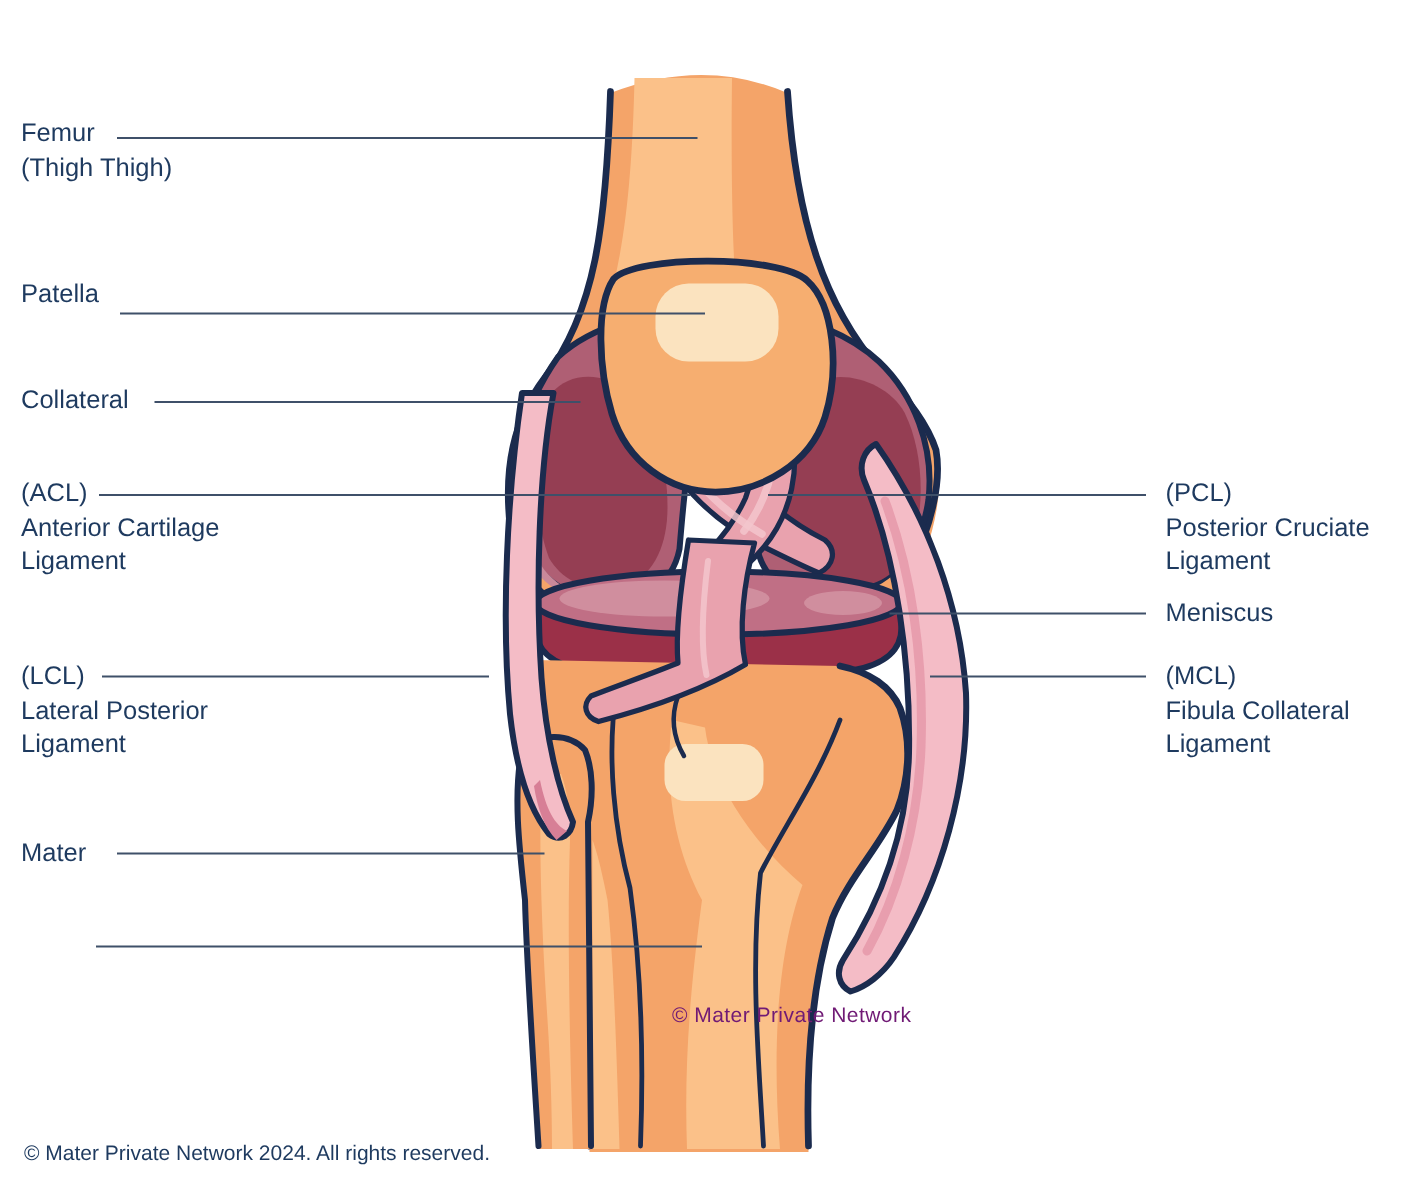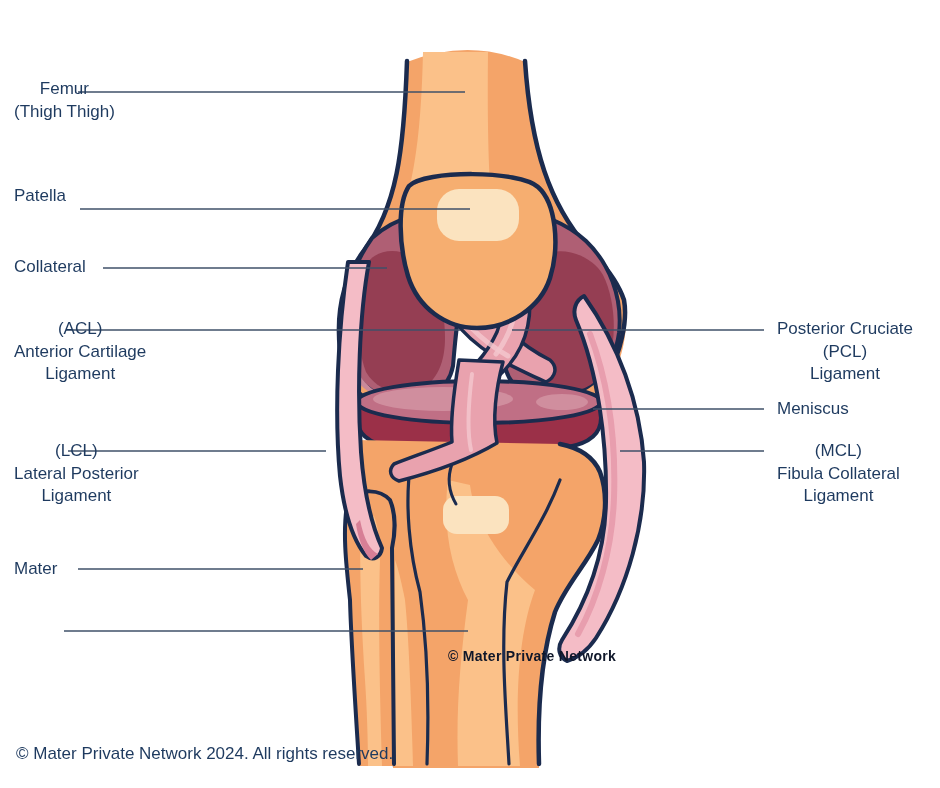--- a/index.html
+++ b/index.html
@@ -1,34 +1,33 @@
 <!DOCTYPE html>
 <html><head>
 <meta charset="utf-8">
 <style>
   html,body{margin:0;padding:0;background:#fff;}
   .stage{
     position:relative;width:940px;height:788px;background:#ffffff;overflow:hidden;
     font-family:"Liberation Sans","DejaVu Sans",sans-serif;
-    text-align:center;
   }
   .stage svg{position:absolute;left:0;top:0;}
   .lbl{
     position:absolute;font-size:17px;line-height:22.5px;color:#1e3a5f;
     white-space:nowrap;
   }
   .lbl-left{left:14px;}
   .lbl-right{left:777px;}
   .lbl span{display:block;}
   .watermark{
-    position:absolute;left:448px;top:648px;font-size:14px;color:#0f172a;
-    letter-spacing:.3px;white-space:nowrap;font-weight:bold;
+    position:absolute;left:448px;top:668px;font-size:14px;color:#701a75;
+    letter-spacing:.3px;white-space:nowrap;
   }
   .footer{
-    position:absolute;left:16px;top:744px;font-size:17px;color:#1e3a5f;
+    position:absolute;left:16px;top:760px;font-size:14px;color:#1e3a5f;
     white-space:nowrap;
   }
 </style>
 </head>
 <body>
 
 <div class="stage">
 
   <svg width="940" height="788" viewBox="0 0 940 788">
     <g stroke-linecap="round" stroke-linejoin="round" fill="none">
@@ -130,22 +129,22 @@
   <div class="lbl lbl-left" style="top:440px">
     <span>(LCL)</span>
     <span>Lateral Posterior</span>
     <span>Ligament</span>
   </div>
   <div class="lbl lbl-left" style="top:558px">
     <span>Mater</span>
   </div>
 
   <div class="lbl lbl-right" style="top:318px">
+    <span>(PCL)</span>
     <span>Posterior Cruciate</span>
-    <span>(PCL)</span>
     <span>Ligament</span>
   </div>
   <div class="lbl lbl-right" style="top:398px">
     <span>Meniscus</span>
   </div>
   <div class="lbl lbl-right" style="top:440px">
     <span>(MCL)</span>
     <span>Fibula Collateral</span>
     <span>Ligament</span>
   </div>

